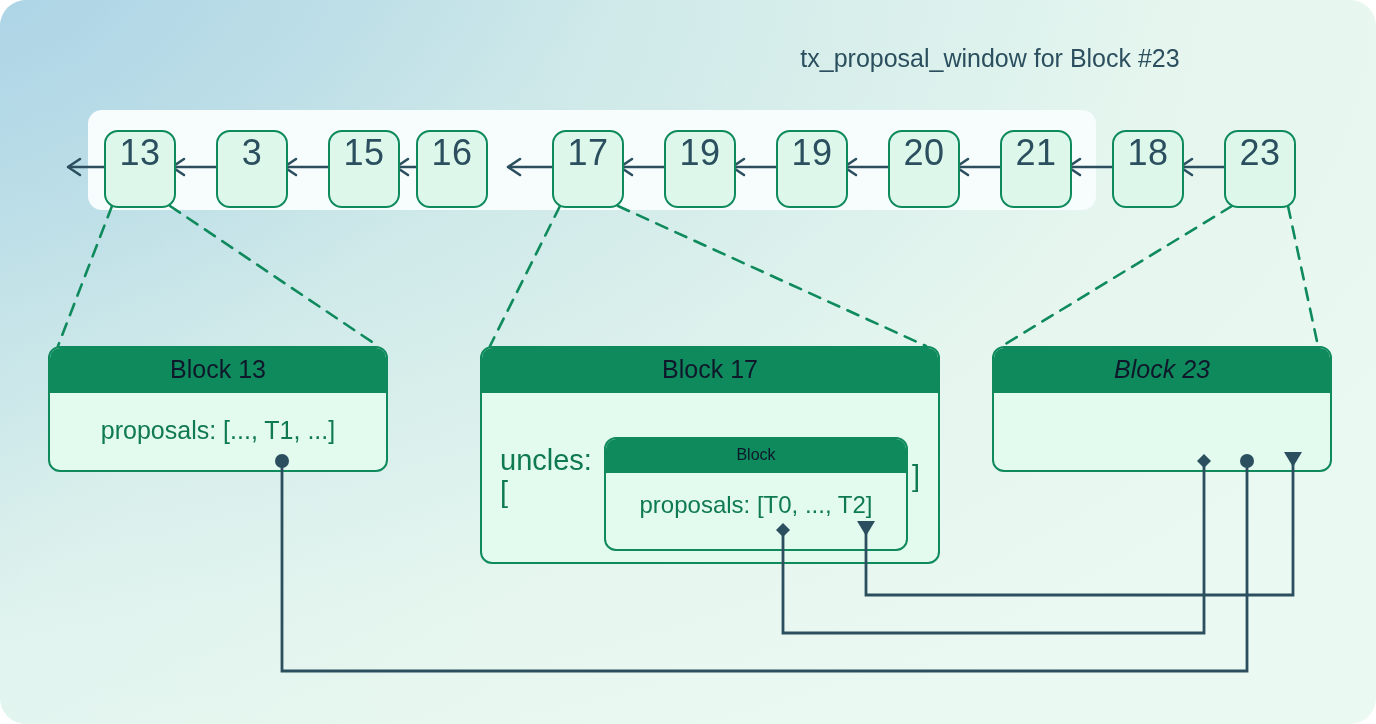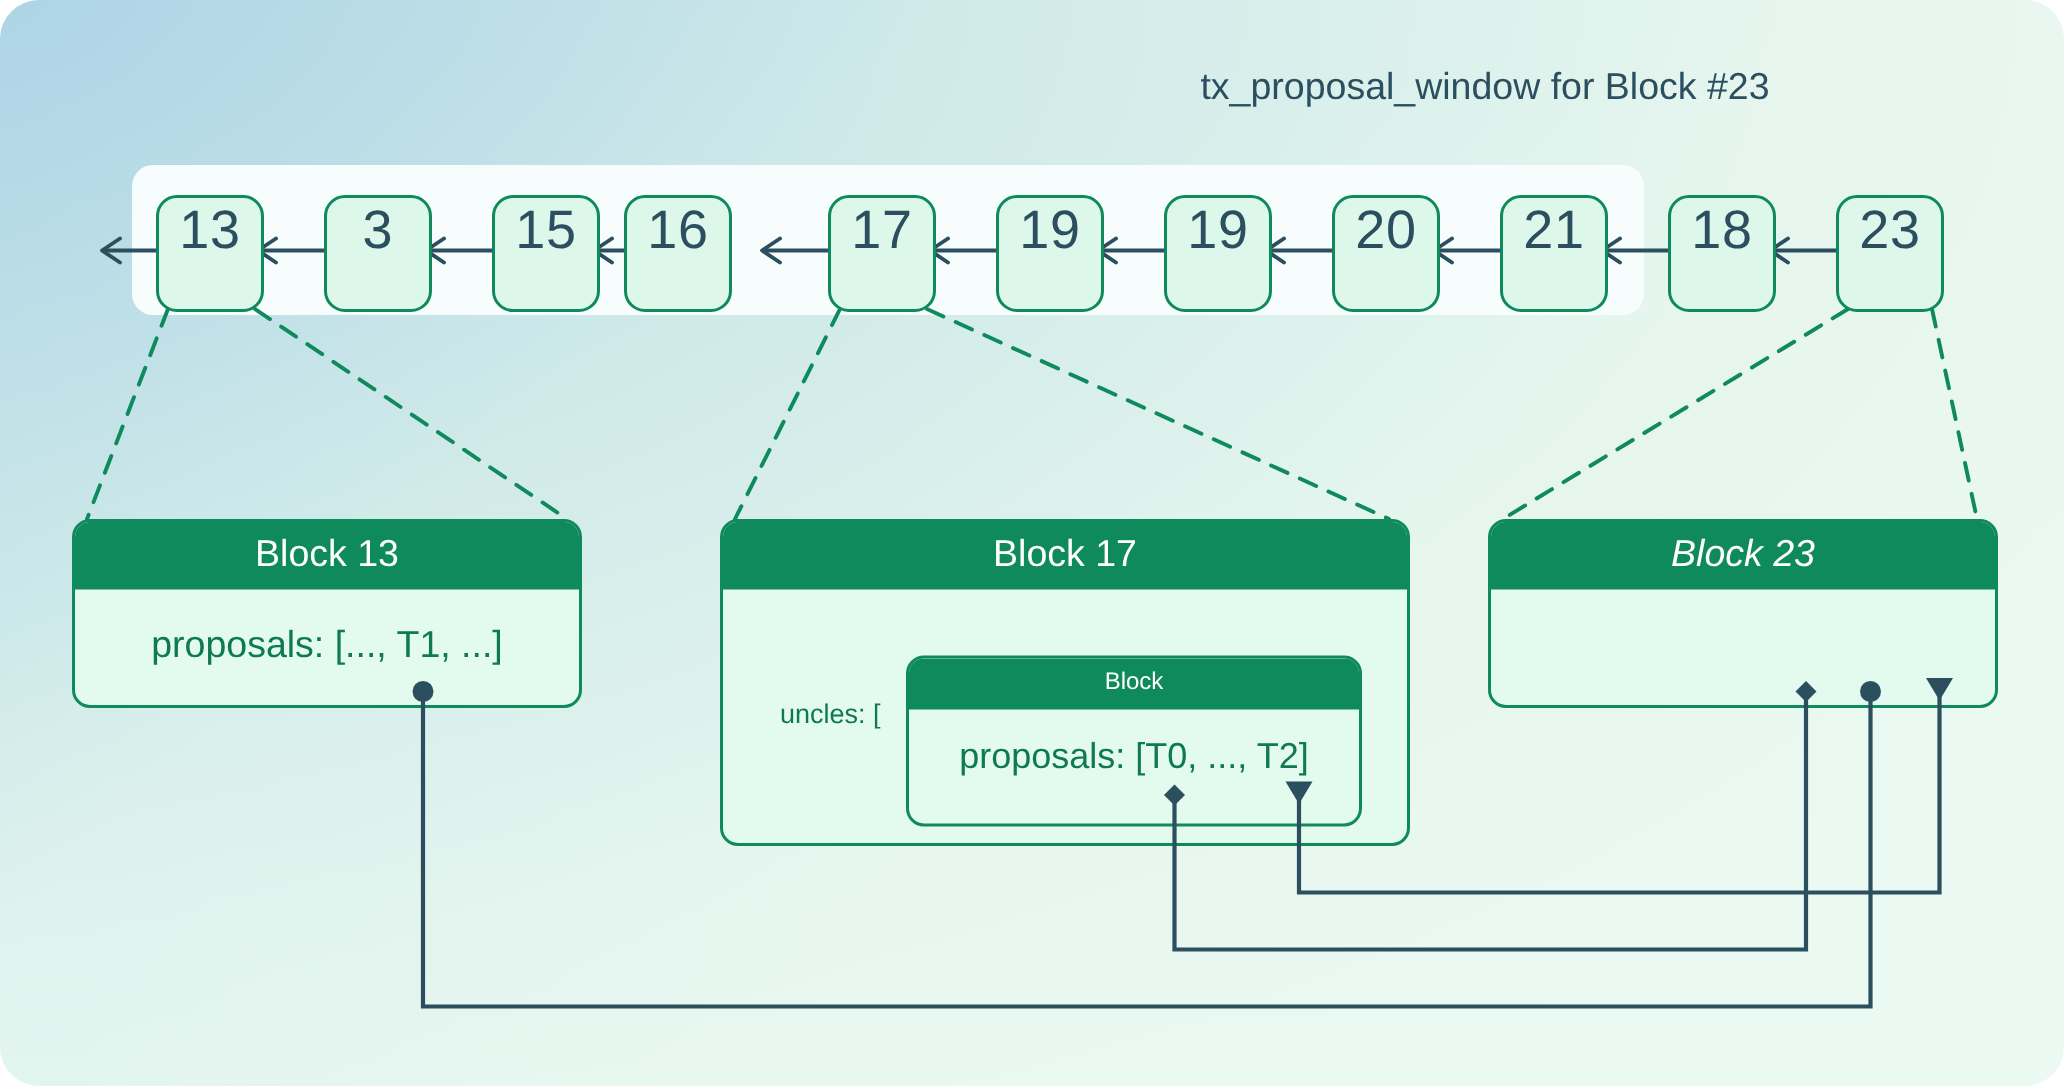--- a/index.html
+++ b/index.html
@@ -30,32 +30,32 @@
 
   .svg-layer{position:absolute;left:0;top:0;width:1376px;height:724px;z-index:3;overflow:visible;}
   .svg-top{z-index:5;}
 
   
   .card{
     position:absolute;border:2px solid #0e8a5c;border-radius:12px;
     background:#e3faef;overflow:hidden;z-index:6;
   }
   .card-head{
-    background:#0e8a5c;color:#ffffff;font-size:25px;
+    background:#0e8a5c;color:#0f172a;font-size:25px;
     text-align:center;padding:9px 0 11px;line-height:1;
   }
   .card-body{
     color:#0f7a51;font-size:25px;display:flex;align-items:center;
     justify-content:center;line-height:1.1;
   }
   .card-inner-wrap{
     display:flex;align-items:center;justify-content:center;gap:0;
     padding:0 14px;height:100%;
   }
-  .bracket{color:#0f7a51;font-size:18px;padding:0 4px;}
+  .bracket{color:#0f7a51;font-size:29px;padding:0 4px;}
 
   .card13{left:48px;top:346px;width:336px;height:122px;}
   .card13 .card-body{height:75px;}
 
   .card17{left:480px;top:346px;width:456px;height:214px;}
   .card17 .card-body{height:167px;position:relative;}
 
   .card23{left:992px;top:346px;width:336px;height:122px;font-style:italic;}
   .card23 .card-body{height:75px;}
 

